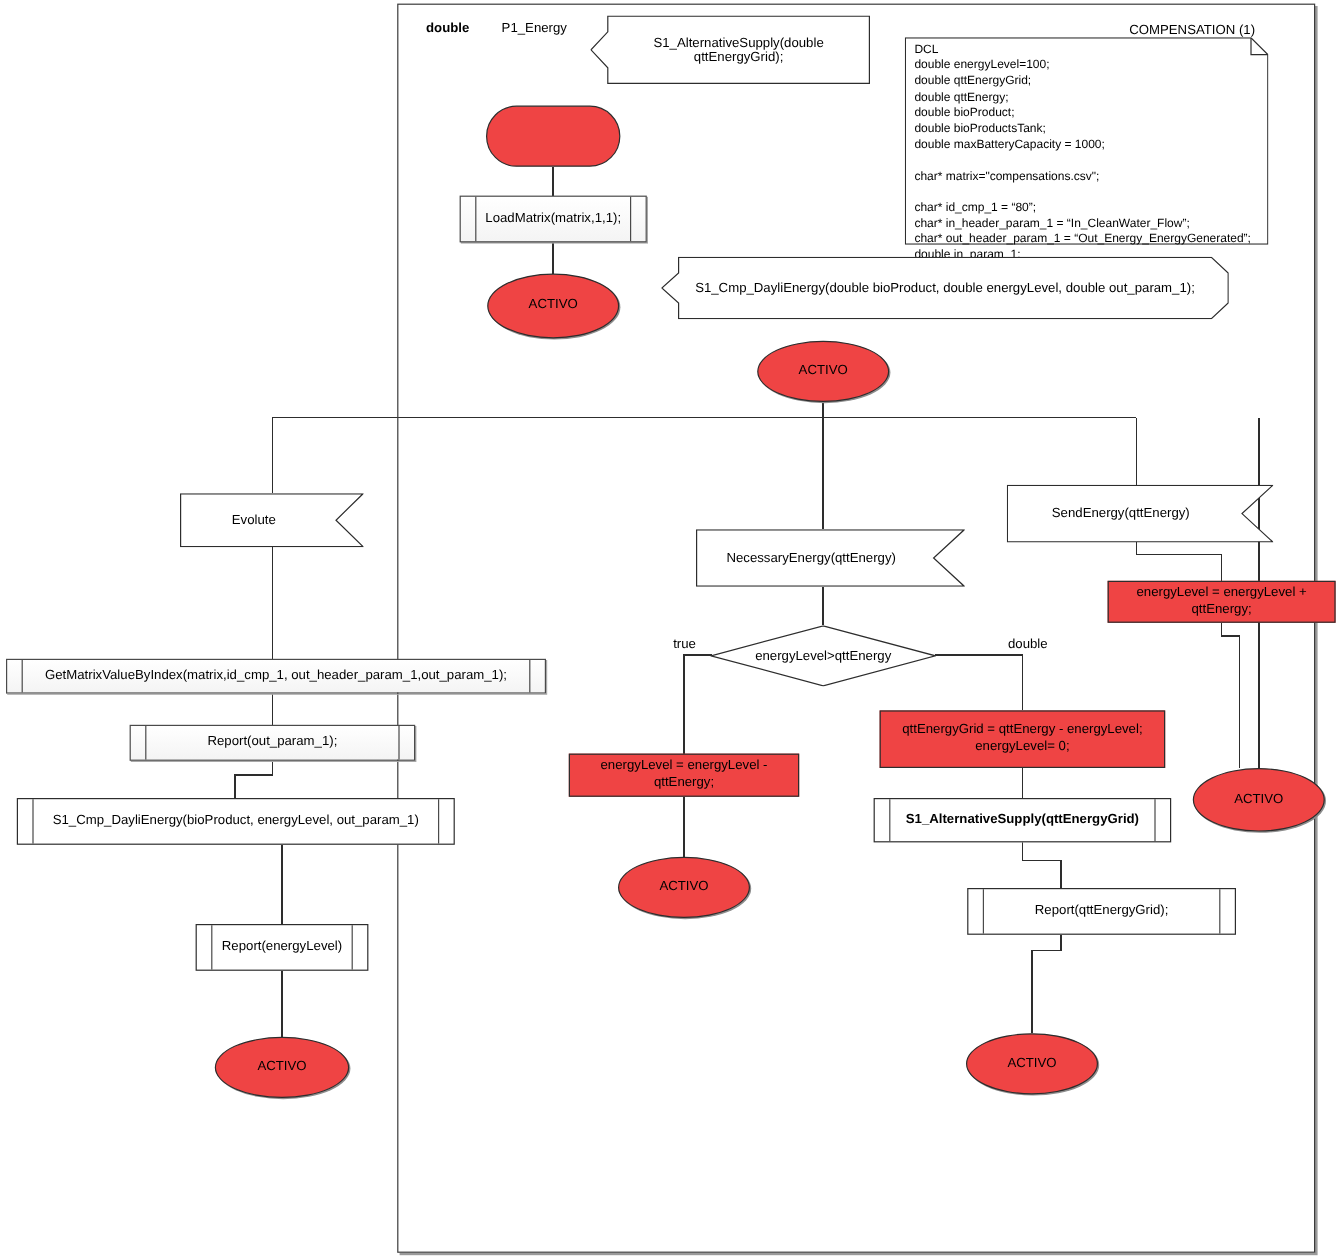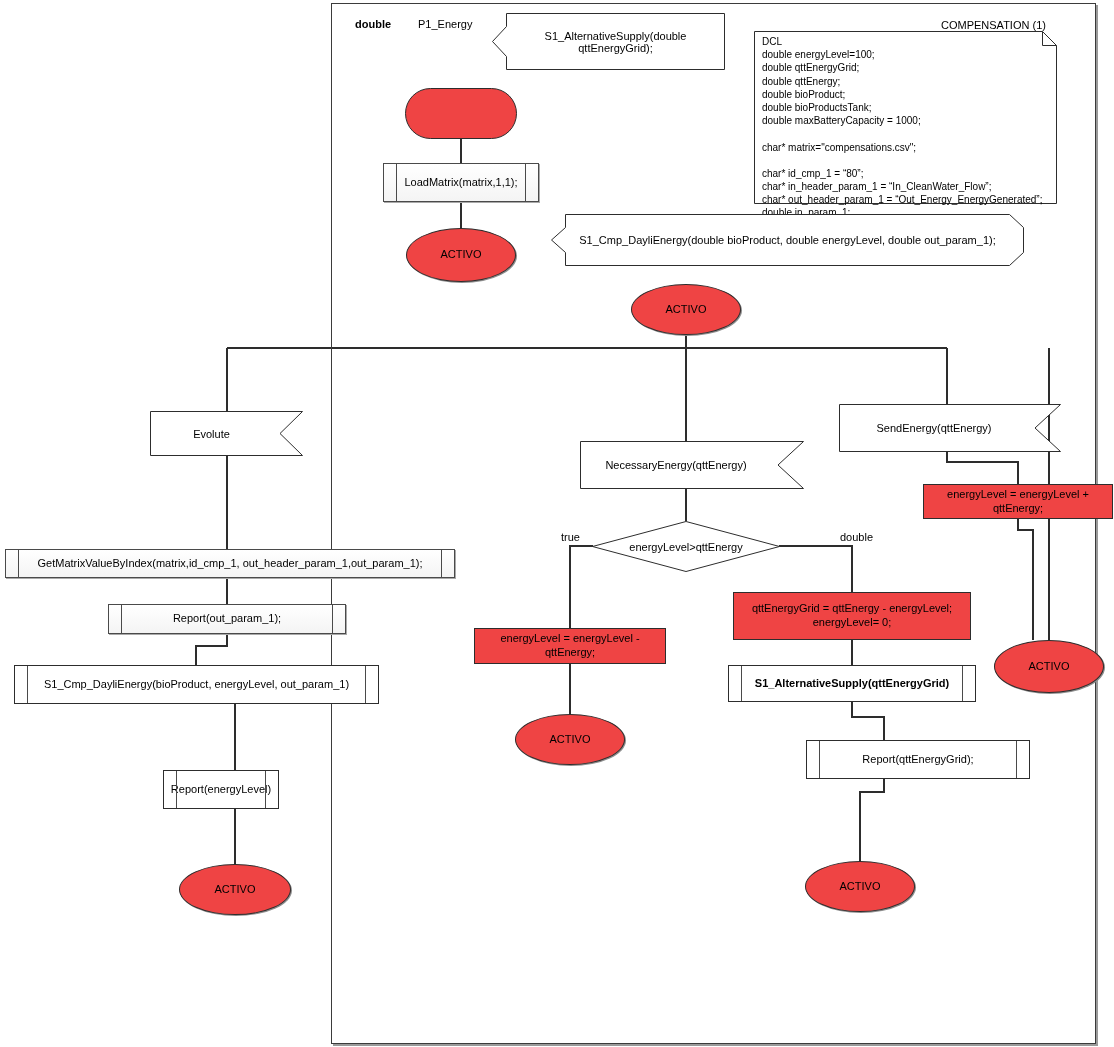--- a/index.html
+++ b/index.html
@@ -294,21 +294,21 @@
     <span class="bar r"></span>
     <span>Report(out_param_1);</span>
   </div>
 
   <div class="node proc flat" style="left:14px;top:665px;width:365px;height:39px;">
     <span class="bar l"></span>
     <span class="bar r"></span>
     <span>S1_Cmp_DayliEnergy(bioProduct, energyLevel, out_param_1)</span>
   </div>
 
-  <div class="node proc flat" style="left:163px;top:770px;width:116px;height:39px;">
+  <div class="node proc flat" style="left:163px;top:770px;width:144px;height:39px;">
     <span class="bar l"></span>
     <span class="bar r"></span>
     <span>Report(energyLevel)</span>
   </div>
 
   <div class="node state" style="left:179px;top:864px;width:112px;height:51px;">
     <span>ACTIVO</span>
   </div>
 
   <div class="decision" style="left:592px;top:521px;width:188px;height:51px;">

